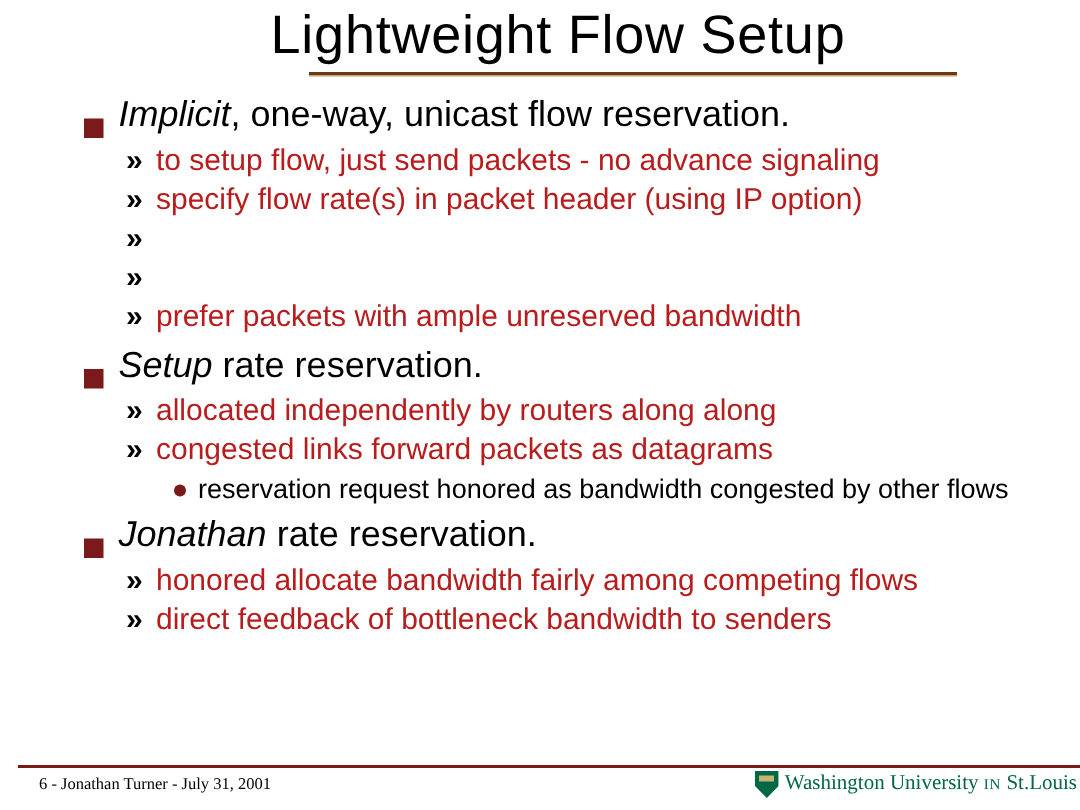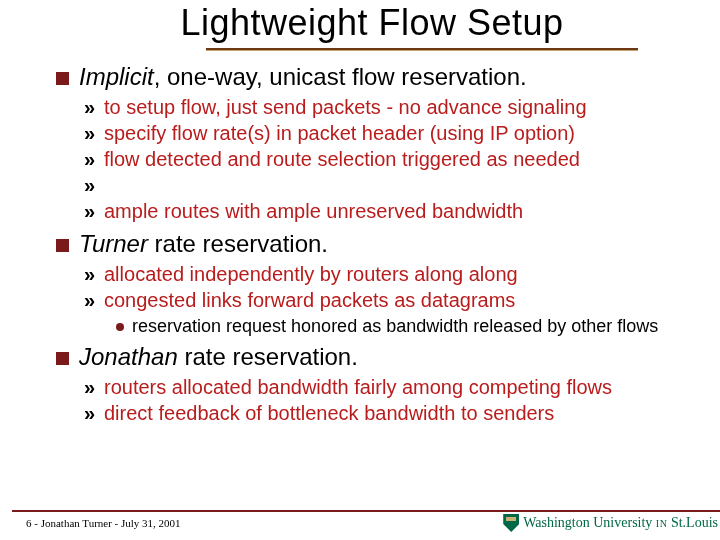--- a/index.html
+++ b/index.html
@@ -2,21 +2,21 @@
 <html><head>
 <meta charset="utf-8">
 <style>
   * { margin: 0; padding: 0; box-sizing: border-box; }
   html, body { width: 720px; height: 540px; font-family: "Comic Sans MS", "Trebuchet MS", sans-serif; background: #fff; overflow: hidden; }
   .slide { width: 720px; height: 540px; position: relative; padding: 0 34px; margin-left: 12px; }
   .title-wrap { padding-top: 2px; }
   .title { font-size: 36px; color: #000; text-align: center; font-weight: normal; letter-spacing: 0.5px; }
   .title-rule { margin: 4px 60px 0 160px; border: none; border-top: 2px solid #6b3a14; border-bottom: 1px solid #c9a070; height: 0; }
   .content { padding: 6px 10px 0 10px; }
-  .l1 { display: flex; align-items: flex-start; margin-top: 6px; }
+  .l1 { display: flex; align-items: flex-end; margin-top: 6px; }
   .sq { width: 13px; height: 13px; background: #7a1a1a; flex: none; margin-top: 9px; margin-right: 10px; }
   .l1-text { font-size: 24px; color: #000; line-height: 1.2; }
   .emph { font-style: italic; }
   .l2-block { margin-left: 28px; margin-top: 2px; }
   .l2 { display: flex; align-items: flex-start; }
   .raquo { font-size: 20px; color: #000; margin-right: 6px; line-height: 1.3; width: 14px; flex: none; font-weight: bold; }
   .l2-text { font-size: 20px; color: #b91c1c; line-height: 1.3; }
   .l3-block { margin-left: 60px; margin-top: 2px; }
   .l3 { display: flex; align-items: flex-start; }
   .dot { width: 8px; height: 8px; background: #7a1a1a; border-radius: 50%; flex: none; margin-top: 8px; margin-right: 8px; }
@@ -53,64 +53,63 @@
       <div class="l2">
           <span class="raquo">»</span>
           <span class="l2-text">to setup flow, just send packets - no advance signaling</span>
         </div>
       <div class="l2">
           <span class="raquo">»</span>
           <span class="l2-text">specify flow rate(s) in packet header (using IP option)</span>
         </div>
       <div class="l2">
           <span class="raquo">»</span>
-          <span class="l2-text">flow detected and route selection triggered as needed</span>
         </div>
       <div class="l2">
           <span class="raquo">»</span>
         </div>
       <div class="l2">
           <span class="raquo">»</span>
-          <span class="l2-text">ample routes with ample unreserved bandwidth</span>
+          <span class="l2-text">prefer packets with ample unreserved bandwidth</span>
         </div>
     </div>
 
     <div class="l1">
       <div class="sq"></div>
       <div class="l1-text">
-        <span class="emph">Turner</span><span> rate reservation.</span>
+        <span class="emph">Setup</span><span> rate reservation.</span>
       </div>
     </div>
     <div class="l2-block">
       <div class="l2">
           <span class="raquo">»</span>
           <span class="l2-text">allocated independently by routers along along</span>
         </div>
       <div class="l2">
           <span class="raquo">»</span>
           <span class="l2-text">congested links forward packets as datagrams</span>
         </div>
     </div>
     <div class="l3-block">
       <div class="l3">
           <span class="dot"></span>
-          <span class="l3-text">reservation request honored as bandwidth released by other flows</span>
+          <span class="l3-text">reservation request honored as bandwidth congested by other flows</span>
         </div>
     </div>
 
     <div class="l1">
       <div class="sq"></div>
       <div class="l1-text">
         <span class="emph">Jonathan</span><span> rate reservation.</span>
       </div>
     </div>
     <div class="l2-block">
       <div class="l2">
           <span class="raquo">»</span>
-          <span class="l2-text">routers allocated bandwidth fairly among competing flows</span>
+          <span class="l2-text">honored allocate bandwidth fairly among competing flows</span>
         </div>
       <div class="l2">
           <span class="raquo">»</span>
           <span class="l2-text">direct feedback of bottleneck bandwidth to senders</span>
         </div>
     </div>
 
   </div>
 
   <div class="footer-line"></div>

